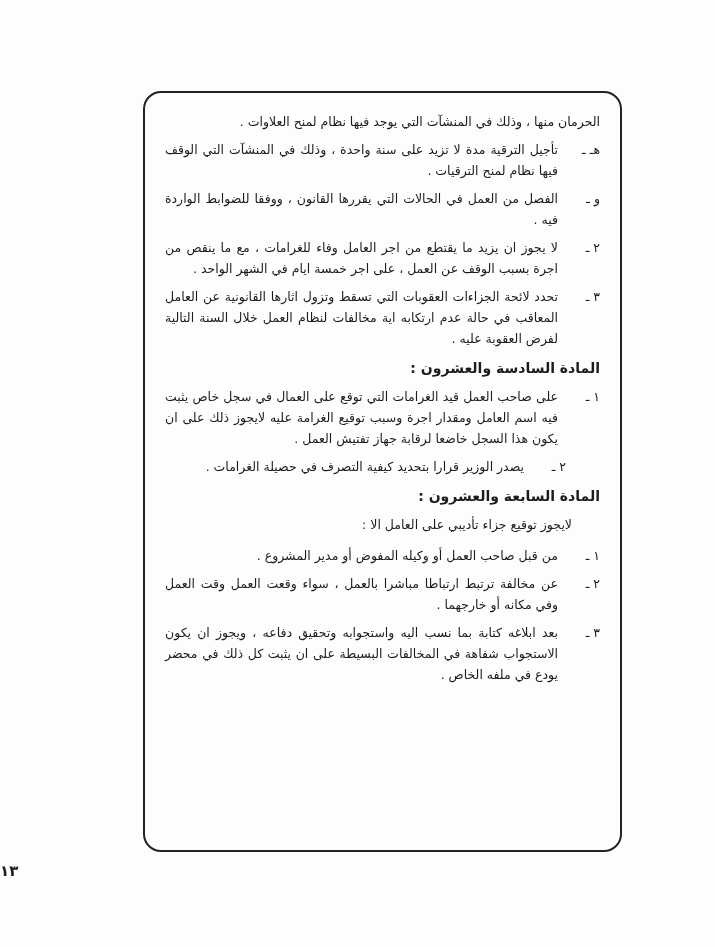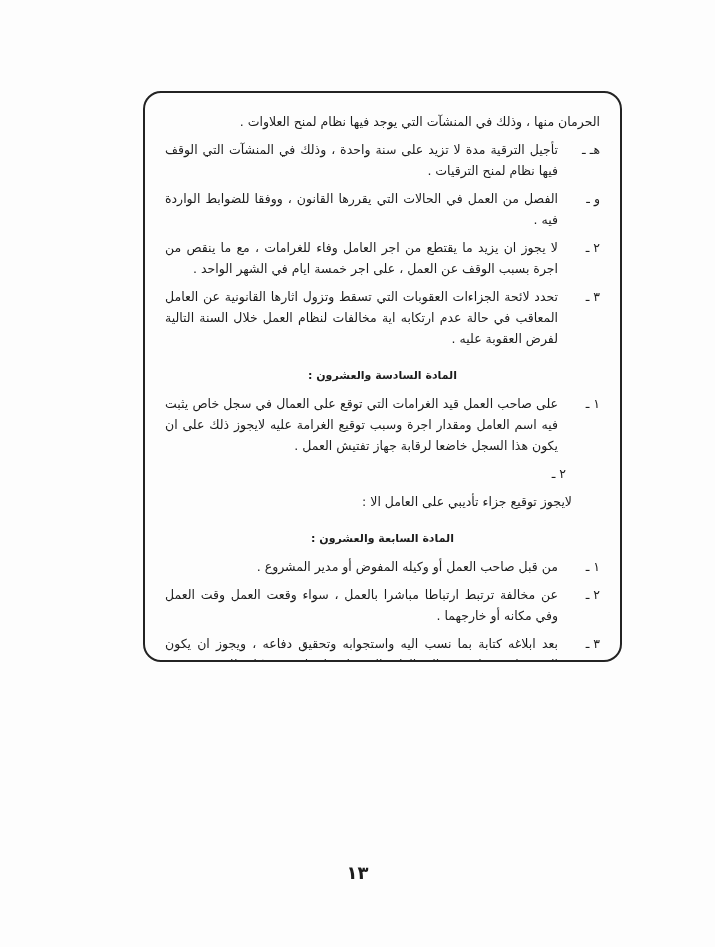--- a/index.html
+++ b/index.html
@@ -10,64 +10,64 @@
     background: #fdfdfd;
     font-family: "DejaVu Sans", sans-serif;
     color: #1c1c1c;
     overflow: hidden;
   }
   .page-border {
     position: absolute;
     left: 143px;
     top: 91px;
     width: 479px;
-    height: 571px;
+    height: 761px;
     box-sizing: border-box;
     border: 2px solid #232323;
     border-radius: 18px;
     background: #fdfdfd;
   }
   .doc-body {
     position: absolute;
     left: 0; top: 0; right: 0; bottom: 0;
     padding: 18px 20px 14px 20px;
     direction: rtl;
     font-size: 12.5px;
     line-height: 21px;
     overflow: hidden;
   }
   .block { margin-bottom: 7px; }
   .p-cont { text-align: justify; text-align-last: right; }
   .heading {
     font-weight: bold;
-    font-size: 11px;
-    margin-top: 16px;
+    font-size: 14px;
+    margin-top: 9px;
     margin-bottom: 7px;
-    text-align: center;
+    text-align: right;
   }
   .item { display: flex; }
   .item .marker {
     flex: 0 0 42px;
     white-space: nowrap;
     text-align: right;
   }
   .item .item-text {
     flex: 1 1 auto;
     text-align: justify;
     text-align-last: right;
   }
   .item-inset { margin-right: 34px; }
   .p-lead { margin-right: 28px; text-align: right; margin-top: 3px; margin-bottom: 10px; }
   .p-follow { margin-right: 42px; text-align: justify; text-align-last: right; margin-top: 2px; }
   .page-number {
     position: absolute;
     left: 0; right: 0;
     top: 862px;
-    text-align: center;
-    font-size: 18px;
+    text-align: left;
+    font-size: 15px;
     font-weight: bold;
     color: #1c1c1c;
   }
 </style>
 </head>
 <body>
 
 <div class="page-border">
   <div class="doc-body">
       <div class="block p-cont">الحرمان منها ، وذلك في المنشآت التي يوجد فيها نظام لمنح العلاوات .</div>
@@ -87,23 +87,24 @@
         <span class="marker">٣ ـ</span>
         <span class="item-text">تحدد لائحة الجزاءات العقوبات التي تسقط وتزول اثارها القانونية عن العامل المعاقب في حالة عدم ارتكابه اية مخالفات لنظام العمل خلال السنة التالية لفرض العقوبة عليه .</span>
       </div>
       <div class="block heading">المادة السادسة والعشرون :</div>
       <div class="block item">
         <span class="marker">١ ـ</span>
         <span class="item-text">على صاحب العمل قيد الغرامات التي توقع على العمال في سجل خاص يثبت فيه اسم العامل ومقدار اجرة وسبب توقيع الغرامة عليه لايجوز ذلك على ان يكون هذا السجل خاضعا لرقابة جهاز تفتيش العمل .</span>
       </div>
       <div class="block item item-inset">
         <span class="marker">٢ ـ</span>
+        <span class="item-text">يصدر الوزير قرارا بتحديد كيفية التصرف في حصيلة الغرامات .</span>
       </div>
+      <div class="block heading">المادة السابعة والعشرون :</div>
       <div class="block p-lead">لايجوز توقيع جزاء تأديبي على العامل الا :</div>
-      <div class="block heading">المادة السابعة والعشرون :</div>
       <div class="block item">
         <span class="marker">١ ـ</span>
         <span class="item-text">من قبل صاحب العمل أو وكيله المفوض أو مدير المشروع .</span>
       </div>
       <div class="block item">
         <span class="marker">٢ ـ</span>
         <span class="item-text">عن مخالفة ترتبط ارتباطا مباشرا بالعمل ، سواء وقعت العمل وقت العمل وفي مكانه أو خارجهما .</span>
       </div>
       <div class="block item">
         <span class="marker">٣ ـ</span>

